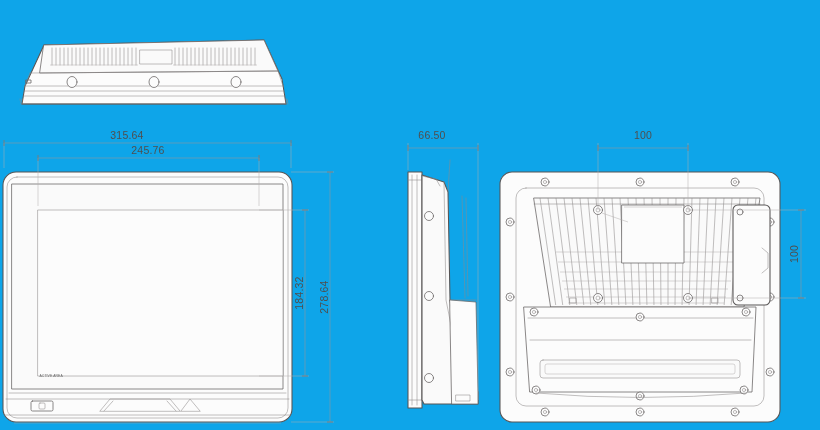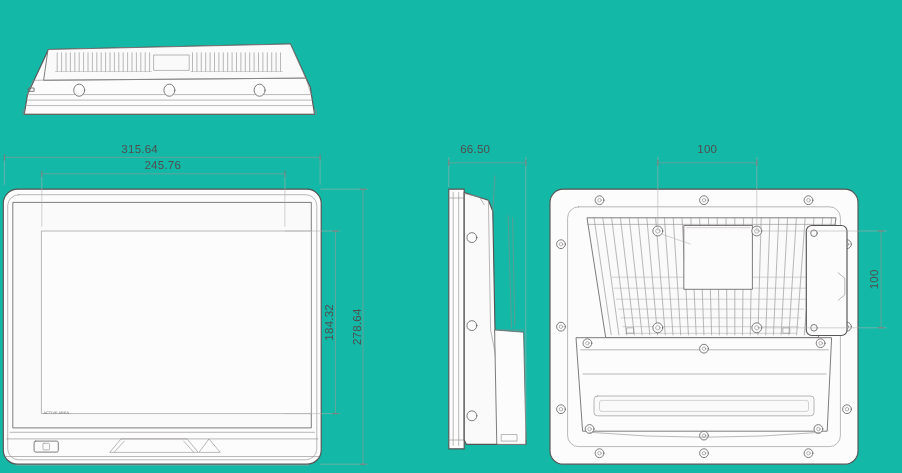--- a/index.html
+++ b/index.html
@@ -11,21 +11,21 @@
     width: 820px;
     height: 430px;
     overflow: hidden;
     font-family: "Liberation Sans", sans-serif;
     color: #4a4a4a;
   }
   #sheet {
     position: relative;
     width: 820px;
     height: 430px;
-    background: #14b8a6;
+    background: #0ea5e9;
   }
   #sheet svg {
     position: absolute;
     left: 0;
     top: 0;
   }
   .dim-text {
     font-family: "Liberation Sans", sans-serif;
     font-size: 10.5px;
     fill: #4f4f4f;

